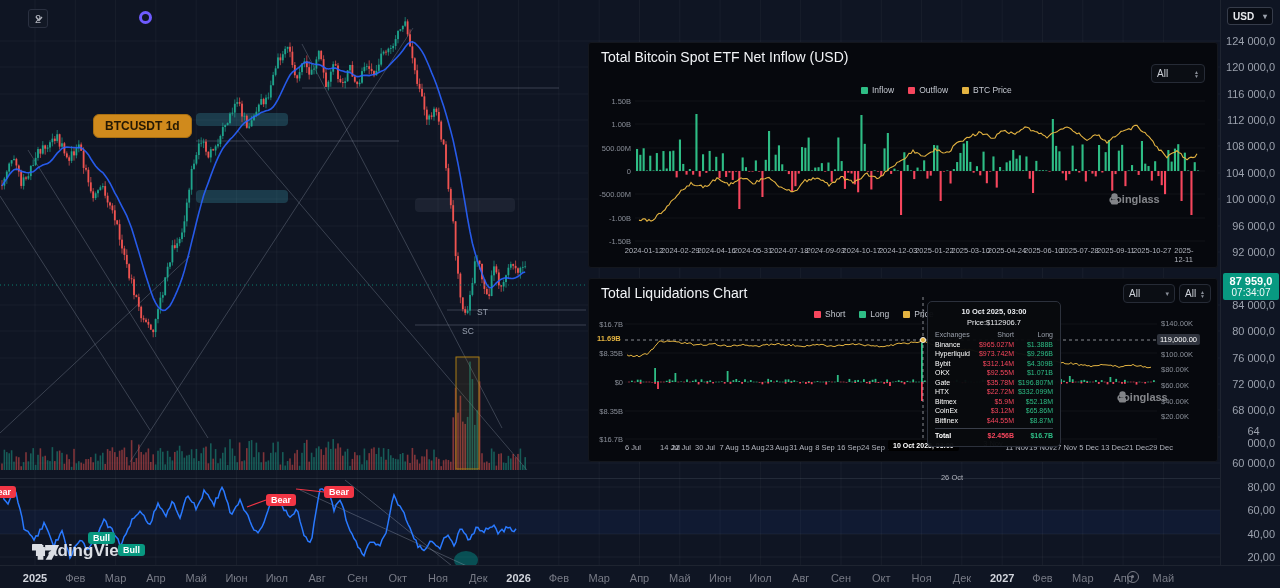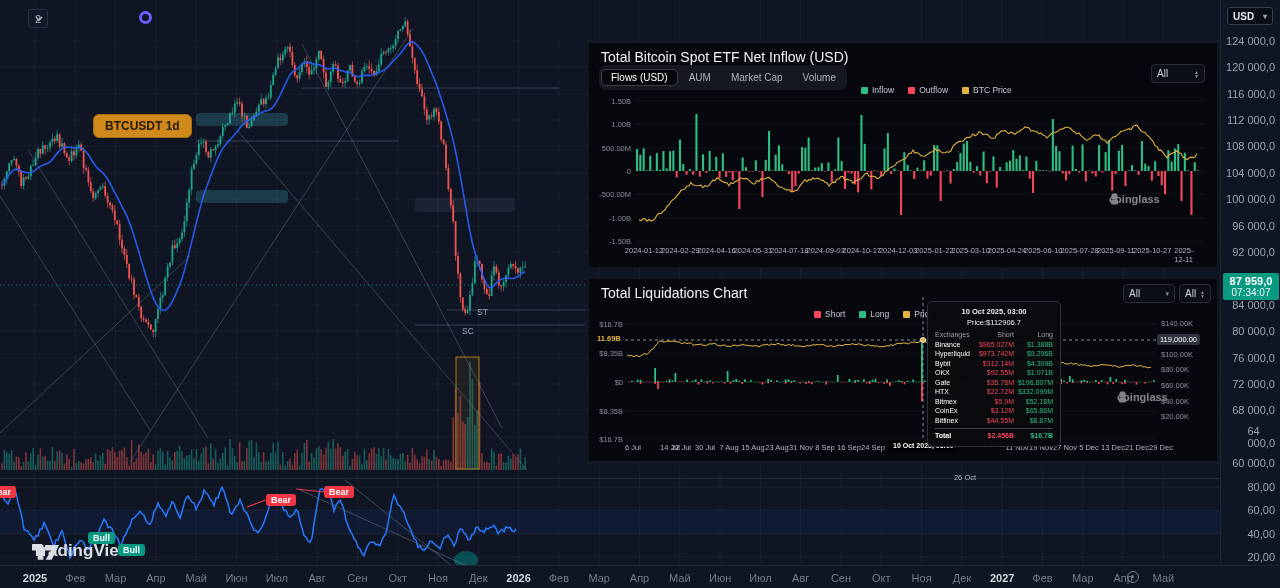--- a/index.html
+++ b/index.html
@@ -918,26 +918,20 @@
       <div class="tlbl" style="left: 961.9px;">Дек</div>
       <div class="tlbl year" style="left: 1002.2px;">2027</div>
       <div class="tlbl" style="left: 1042.5px;">Фев</div>
       <div class="tlbl" style="left: 1082.8px;">Мар</div>
       <div class="tlbl" style="left: 1123.1px;">Апр</div>
       <div class="tlbl" style="left: 1163.4px;">Май</div>
     </div>
 
   <div class="panel" id="etf-panel">
     <div class="p-title">Total Bitcoin Spot ETF Net Inflow (USD)</div>
-    <div class="tabs" id="etf-tabs">
-        <div class="tab active">Flows (USD)</div>
-        <div class="tab">AUM</div>
-        <div class="tab">Market Cap</div>
-        <div class="tab">Volume</div>
-      </div>
     <div class="dd" style="right:12px;top:21px;width:54px">
       <span>All</span>
       <span class="spin">
           <span>▲</span>
           <span>▼</span>
         </span>
     </div>
     <div class="legend" style="left:272px;top:42px" id="etf-legend">
         <div class="leg-item">
           <span class="leg-sq" style="background: rgb(46, 189, 133);"></span>
@@ -1494,26 +1488,26 @@
       <div class="axl" style="left: 572px; top: 106px;">$60.00K</div>
       <div class="axl" style="left: 572px; top: 122px;">$40.00K</div>
       <div class="axl" style="left: 572px; top: 137px;">$20.00K</div>
       <div class="axb" style="left: 44px; top: 164px;">6 Jul</div>
       <div class="axb" style="left: 81px; top: 164px;">14 Jul</div>
       <div class="axb" style="left: 92px; top: 164px;">22 Jul</div>
       <div class="axb" style="left: 116px; top: 164px;">30 Jul</div>
       <div class="axb" style="left: 140px; top: 164px;">7 Aug</div>
       <div class="axb" style="left: 164px; top: 164px;">15 Aug</div>
       <div class="axb" style="left: 188px; top: 164px;">23 Aug</div>
-      <div class="axb" style="left: 212px; top: 164px;">31 Nov</div>
+      <div class="axb" style="left: 212px; top: 164px;">31 Aug</div>
       <div class="axb" style="left: 236px; top: 164px;">8 Sep</div>
       <div class="axb" style="left: 260px; top: 164px;">16 Sep</div>
       <div class="axb" style="left: 284px; top: 164px;">24 Sep</div>
       <div class="axb" style="left: 308px; top: 164px;">2 Oct</div>
-      <div class="axb" style="left: 376px; top: 164px; margin-top: 30px;">26 Oct</div>
+      <div class="axb" style="left: 363px; top: 164px; margin-top: 30px;">26 Oct</div>
       <div class="axb" style="left: 404px; top: 160px;">3 Nov</div>
       <div class="axb" style="left: 428px; top: 164px;">11 Nov</div>
       <div class="axb" style="left: 452px; top: 164px;">19 Nov</div>
       <div class="axb" style="left: 476px; top: 164px;">27 Nov</div>
       <div class="axb" style="left: 500px; top: 164px;">5 Dec</div>
       <div class="axb" style="left: 524px; top: 164px;">13 Dec</div>
       <div class="axb" style="left: 548px; top: 164px;">21 Dec</div>
       <div class="axb" style="left: 572px; top: 164px;">29 Dec</div>
     </div>
 <div class="badge bear" style="left: -14px; top: 486px;">Bear</div>

